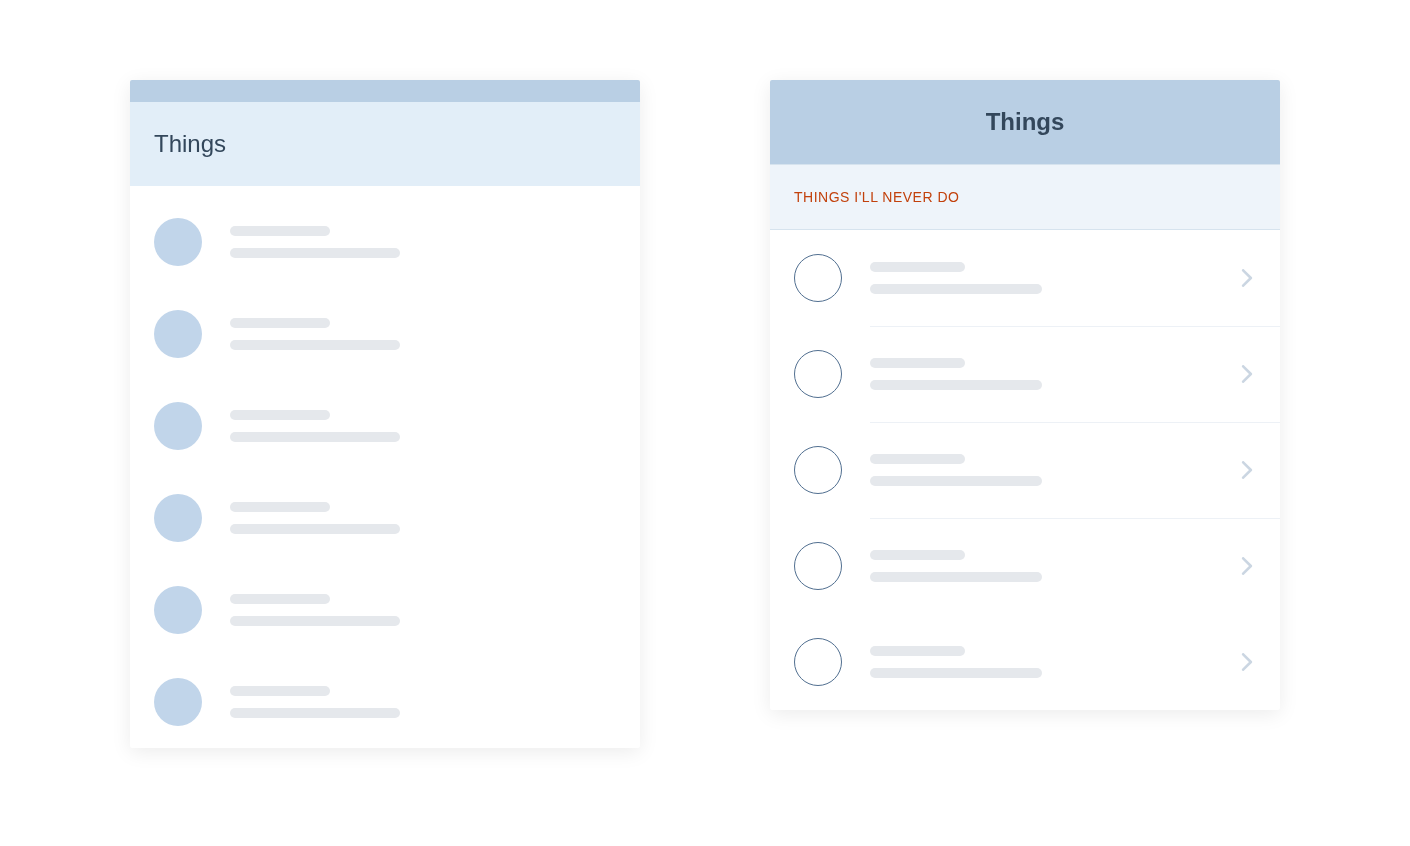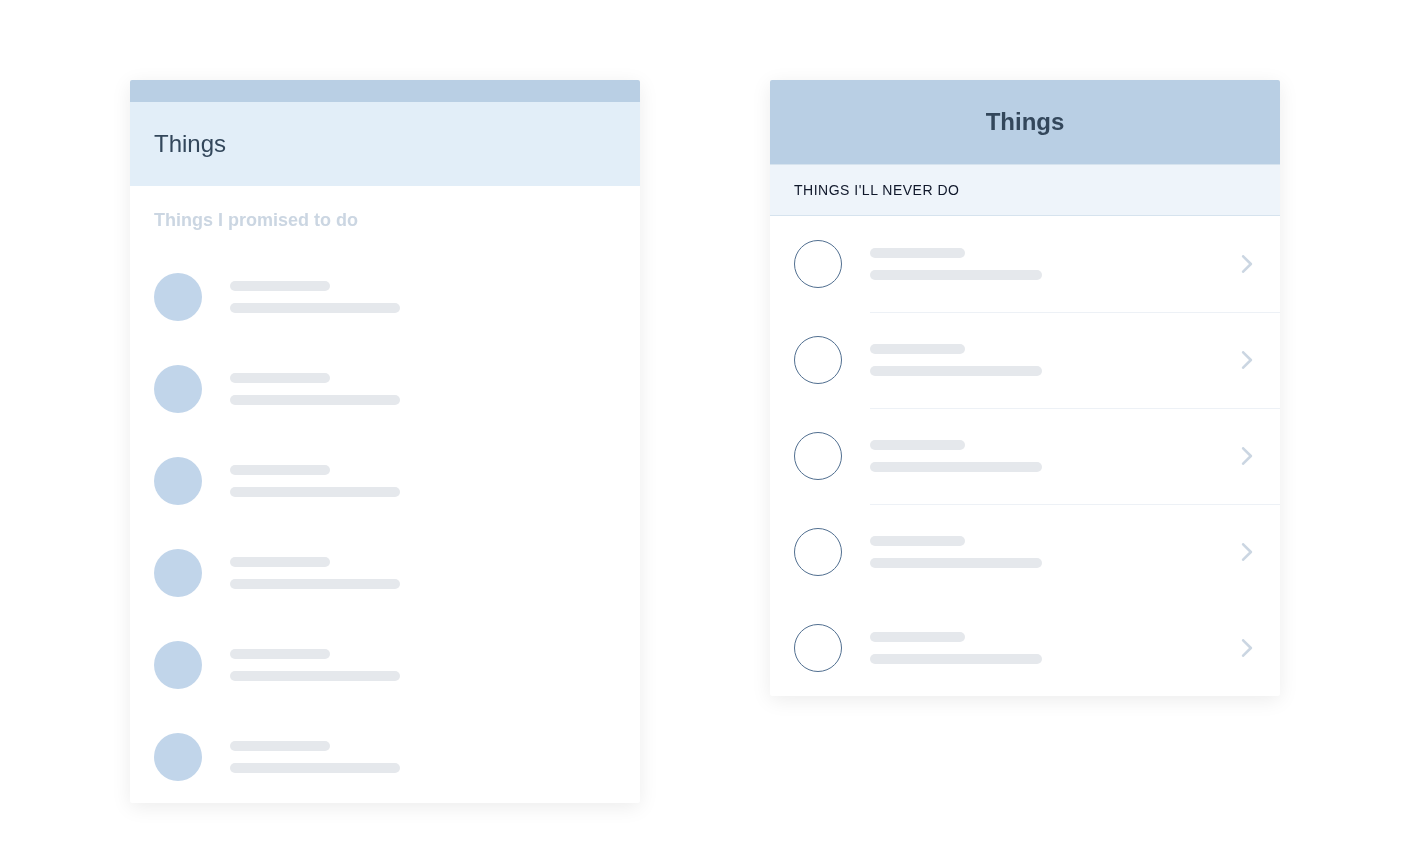--- a/index.html
+++ b/index.html
@@ -63,25 +63,25 @@
     }
     .panel-b .header-title {
       font-size: 24px;
       font-weight: 700;
       color: #33475b;
     }
     .panel-b .section-header {
       background: #eef4fa;
       border-top: 1px solid #d6e3ee;
       border-bottom: 1px solid #d6e3ee;
-      padding: 17px 24px;
+      padding: 24px 24px;
       font-size: 14px;
       letter-spacing: 0.5px;
       font-weight: 500;
-      color: #0f172a;
+      color: #c2410c;
       text-transform: uppercase;
     }
     .panel-b .row {
       display: flex;
       align-items: center;
       gap: 28px;
       padding: 24px;
       position: relative;
     }
     .panel-b .row + .row::before {
@@ -110,21 +110,20 @@
     .chevron svg { display: block; }
   </style>
 </head>
 <body>
 
 <div class="panel panel-a">
   <div class="topbar"></div>
   <div class="header">
     <div class="header-title">Things</div>
   </div>
-  <div class="section-label">Things I promised to do</div>
   <div class="list">
     <div class="row">
       <div class="avatar"></div>
       <div class="place-lines">
         <div class="line short"></div>
         <div class="line long"></div>
       </div>
     </div>
     <div class="row">
       <div class="avatar"></div>

